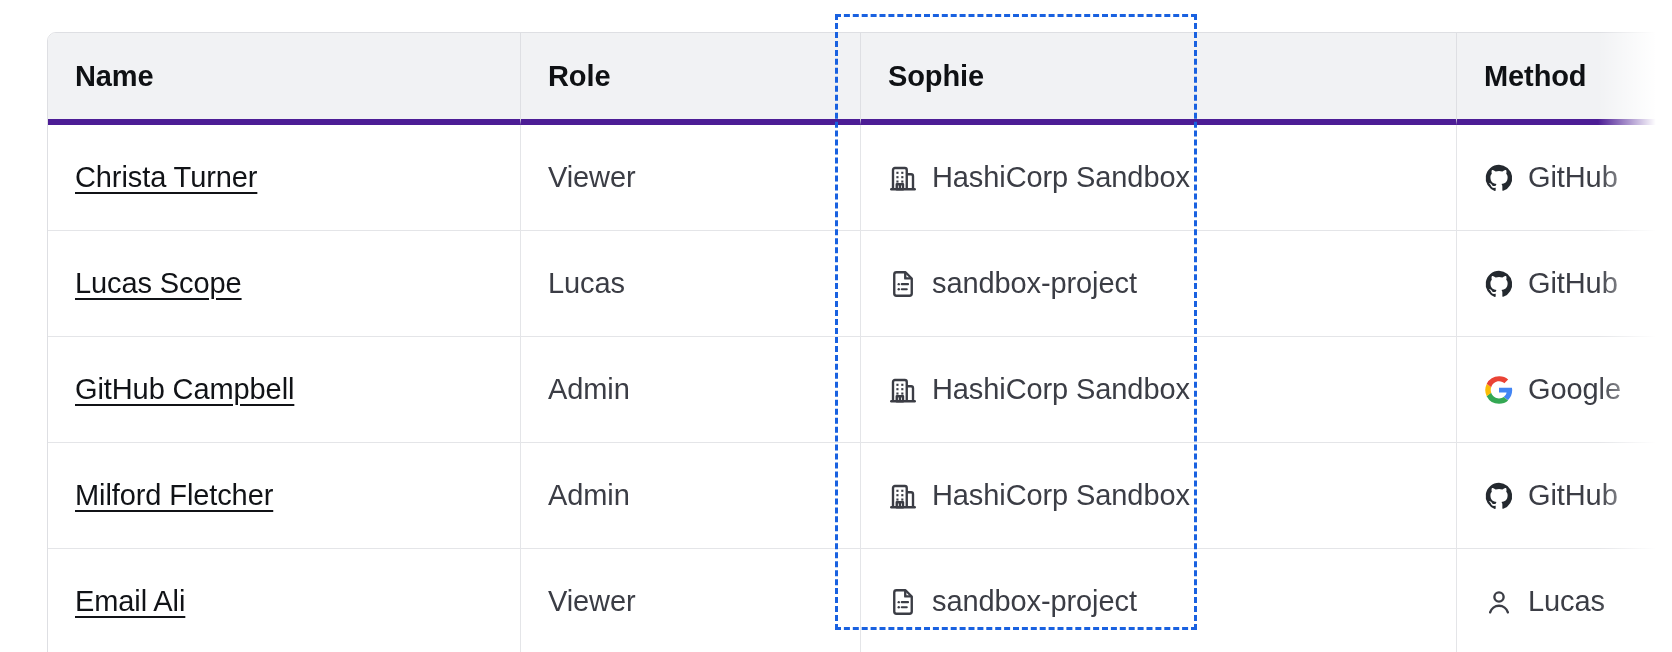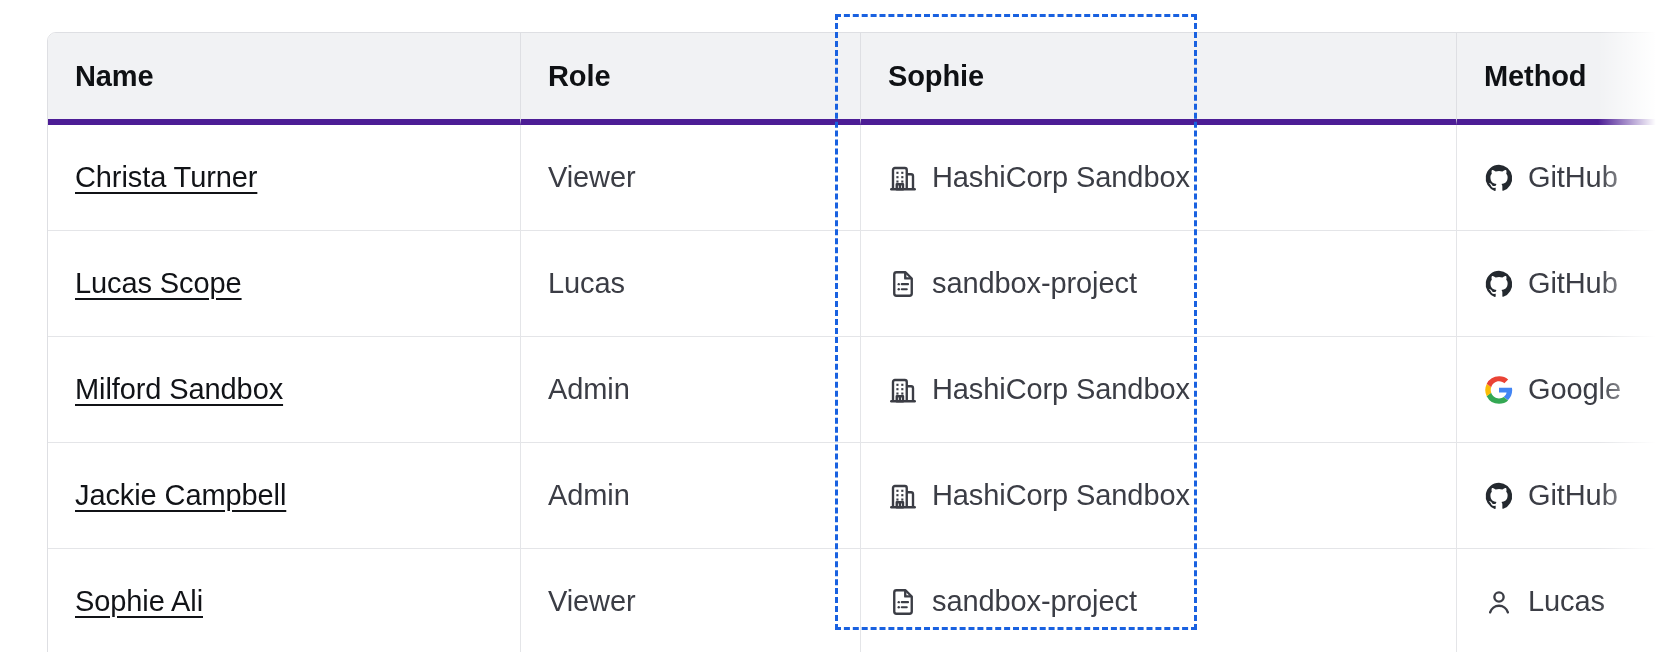--- a/index.html
+++ b/index.html
@@ -211,21 +211,21 @@
                 <span class="ic">
                   <svg width="30" height="30" viewBox="0 0 24 24">
                     <path fill="#24292f" d="M12 1.3a10.8 10.8 0 0 0-3.4 21c.54.1.74-.23.74-.52v-1.9c-3 .66-3.64-1.44-3.64-1.44-.49-1.25-1.2-1.58-1.2-1.58-.98-.67.08-.66.08-.66 1.08.08 1.65 1.11 1.65 1.11.96 1.65 2.53 1.17 3.15.9.1-.7.38-1.17.68-1.44-2.4-.27-4.92-1.2-4.92-5.33 0-1.18.42-2.14 1.11-2.9-.11-.27-.48-1.37.1-2.85 0 0 .9-.29 2.97 1.11a10.3 10.3 0 0 1 5.4 0c2.06-1.4 2.97-1.11 2.97-1.11.58 1.48.21 2.58.1 2.85.69.76 1.1 1.72 1.1 2.9 0 4.14-2.52 5.05-4.93 5.32.39.33.73.99.73 2v2.96c0 .29.2.63.75.52A10.8 10.8 0 0 0 12 1.3Z"></path>
                   </svg>
                 </span>
                 <span class="lbl">GitHub</span>
               </span>
             </td>
           </tr>
           <tr>
-            <td><a class="name-link" href="#">Milford Sandbox</a></td>
+            <td><a class="name-link" href="#">GitHub Campbell</a></td>
             <td>Admin</td>
             <td>
               <span class="cellflex">
                 <span class="ic">
                   <svg width="30" height="30" viewBox="0 0 24 24" fill="none">
                     <path d="M4 21V5.5A1.5 1.5 0 0 1 5.5 4h8A1.5 1.5 0 0 1 15 5.5V21" stroke="#3b3d45" stroke-width="1.9" stroke-linejoin="round"></path>
                     <path d="M15 9h3.5A1.5 1.5 0 0 1 20 10.5V21" stroke="#3b3d45" stroke-width="1.9" stroke-linejoin="round"></path>
                     <path d="M2.6 21h18.8" stroke="#3b3d45" stroke-width="1.9" stroke-linecap="round"></path>
                     <path d="M9.5 21v-4h0" stroke="#3b3d45" stroke-width="1.9"></path>
                     <path d="M7 17h5v4H7z" stroke="#3b3d45" stroke-width="1.9" stroke-linejoin="round"></path>
@@ -248,21 +248,21 @@
                     <path fill="#34a853" d="M24 46c5.9 0 10.9-2 14.5-5.3l-6.9-5.4c-1.9 1.3-4.4 2.2-7.6 2.2-5.8 0-10.7-3.8-12.5-9.1l-.3 0-6.8 5.2-.1.3A22 22 0 0 0 24 46Z"></path>
                     <path fill="#fbbc05" d="M11.5 28.4a13.6 13.6 0 0 1 0-8.7l0-.3-6.9-5.3-.2.1a22 22 0 0 0 0 19.7l7.1-5.5Z"></path>
                     <path fill="#ea4335" d="M24 9.8c4.1 0 6.9 1.8 8.5 3.3l6.2-6A21.3 21.3 0 0 0 24 2 22 22 0 0 0 4.4 14.1l7.1 5.6C13.3 13.6 18.2 9.8 24 9.8Z"></path>
                   </svg>
                 </span>
                 <span class="lbl">Google</span>
               </span>
             </td>
           </tr>
           <tr>
-            <td><a class="name-link" href="#">Jackie Campbell</a></td>
+            <td><a class="name-link" href="#">Milford Fletcher</a></td>
             <td>Admin</td>
             <td>
               <span class="cellflex">
                 <span class="ic">
                   <svg width="30" height="30" viewBox="0 0 24 24" fill="none">
                     <path d="M4 21V5.5A1.5 1.5 0 0 1 5.5 4h8A1.5 1.5 0 0 1 15 5.5V21" stroke="#3b3d45" stroke-width="1.9" stroke-linejoin="round"></path>
                     <path d="M15 9h3.5A1.5 1.5 0 0 1 20 10.5V21" stroke="#3b3d45" stroke-width="1.9" stroke-linejoin="round"></path>
                     <path d="M2.6 21h18.8" stroke="#3b3d45" stroke-width="1.9" stroke-linecap="round"></path>
                     <path d="M9.5 21v-4h0" stroke="#3b3d45" stroke-width="1.9"></path>
                     <path d="M7 17h5v4H7z" stroke="#3b3d45" stroke-width="1.9" stroke-linejoin="round"></path>
@@ -282,21 +282,21 @@
                 <span class="ic">
                   <svg width="30" height="30" viewBox="0 0 24 24">
                     <path fill="#24292f" d="M12 1.3a10.8 10.8 0 0 0-3.4 21c.54.1.74-.23.74-.52v-1.9c-3 .66-3.64-1.44-3.64-1.44-.49-1.25-1.2-1.58-1.2-1.58-.98-.67.08-.66.08-.66 1.08.08 1.65 1.11 1.65 1.11.96 1.65 2.53 1.17 3.15.9.1-.7.38-1.17.68-1.44-2.4-.27-4.92-1.2-4.92-5.33 0-1.18.42-2.14 1.11-2.9-.11-.27-.48-1.37.1-2.85 0 0 .9-.29 2.97 1.11a10.3 10.3 0 0 1 5.4 0c2.06-1.4 2.97-1.11 2.97-1.11.58 1.48.21 2.58.1 2.85.69.76 1.1 1.72 1.1 2.9 0 4.14-2.52 5.05-4.93 5.32.39.33.73.99.73 2v2.96c0 .29.2.63.75.52A10.8 10.8 0 0 0 12 1.3Z"></path>
                   </svg>
                 </span>
                 <span class="lbl">GitHub</span>
               </span>
             </td>
           </tr>
           <tr>
-            <td><a class="name-link" href="#">Sophie Ali</a></td>
+            <td><a class="name-link" href="#">Email Ali</a></td>
             <td>Viewer</td>
             <td>
               <span class="cellflex">
                 <span class="ic">
                   <svg width="30" height="30" viewBox="0 0 24 24" fill="none">
                     <path d="M14 2.6H6.8A1.8 1.8 0 0 0 5 4.4v15.2a1.8 1.8 0 0 0 1.8 1.8h10.4a1.8 1.8 0 0 0 1.8-1.8V7.6L14 2.6Z" stroke="#3b3d45" stroke-width="1.9" stroke-linejoin="round"></path>
                     <path d="M13.8 2.8v4.7h4.9" stroke="#3b3d45" stroke-width="1.9" stroke-linejoin="round"></path>
                     <circle cx="8.6" cy="12.1" r="0.95" fill="#3b3d45"></circle>
                     <circle cx="8.6" cy="16.2" r="0.95" fill="#3b3d45"></circle>
                     <path d="M11 12.1h5" stroke="#3b3d45" stroke-width="1.7" stroke-linecap="round"></path>

